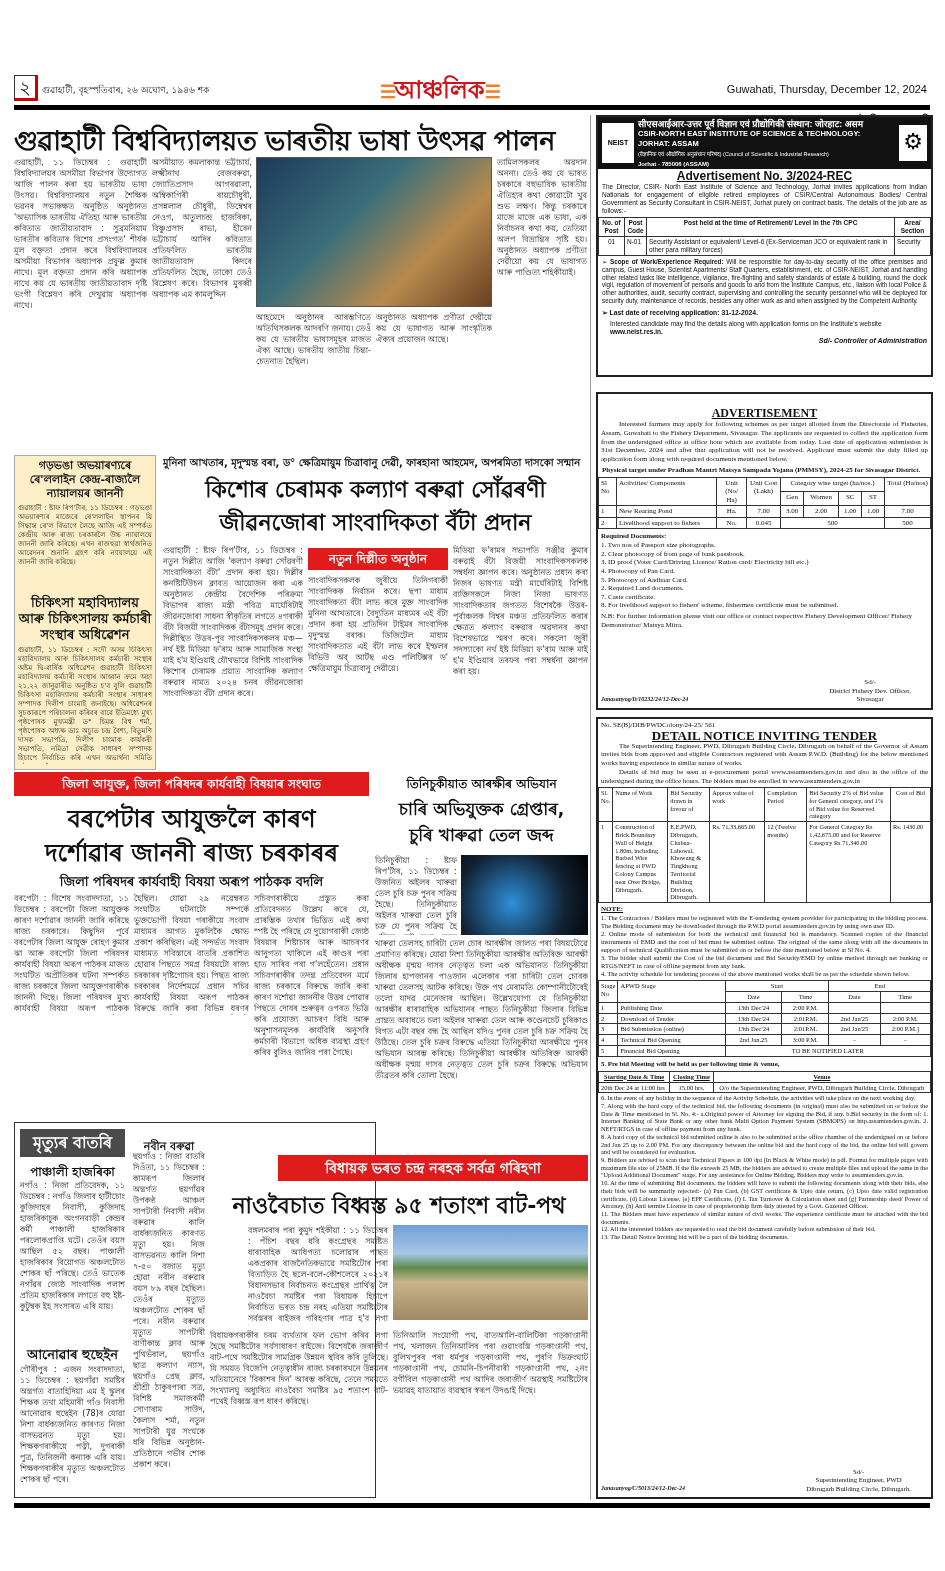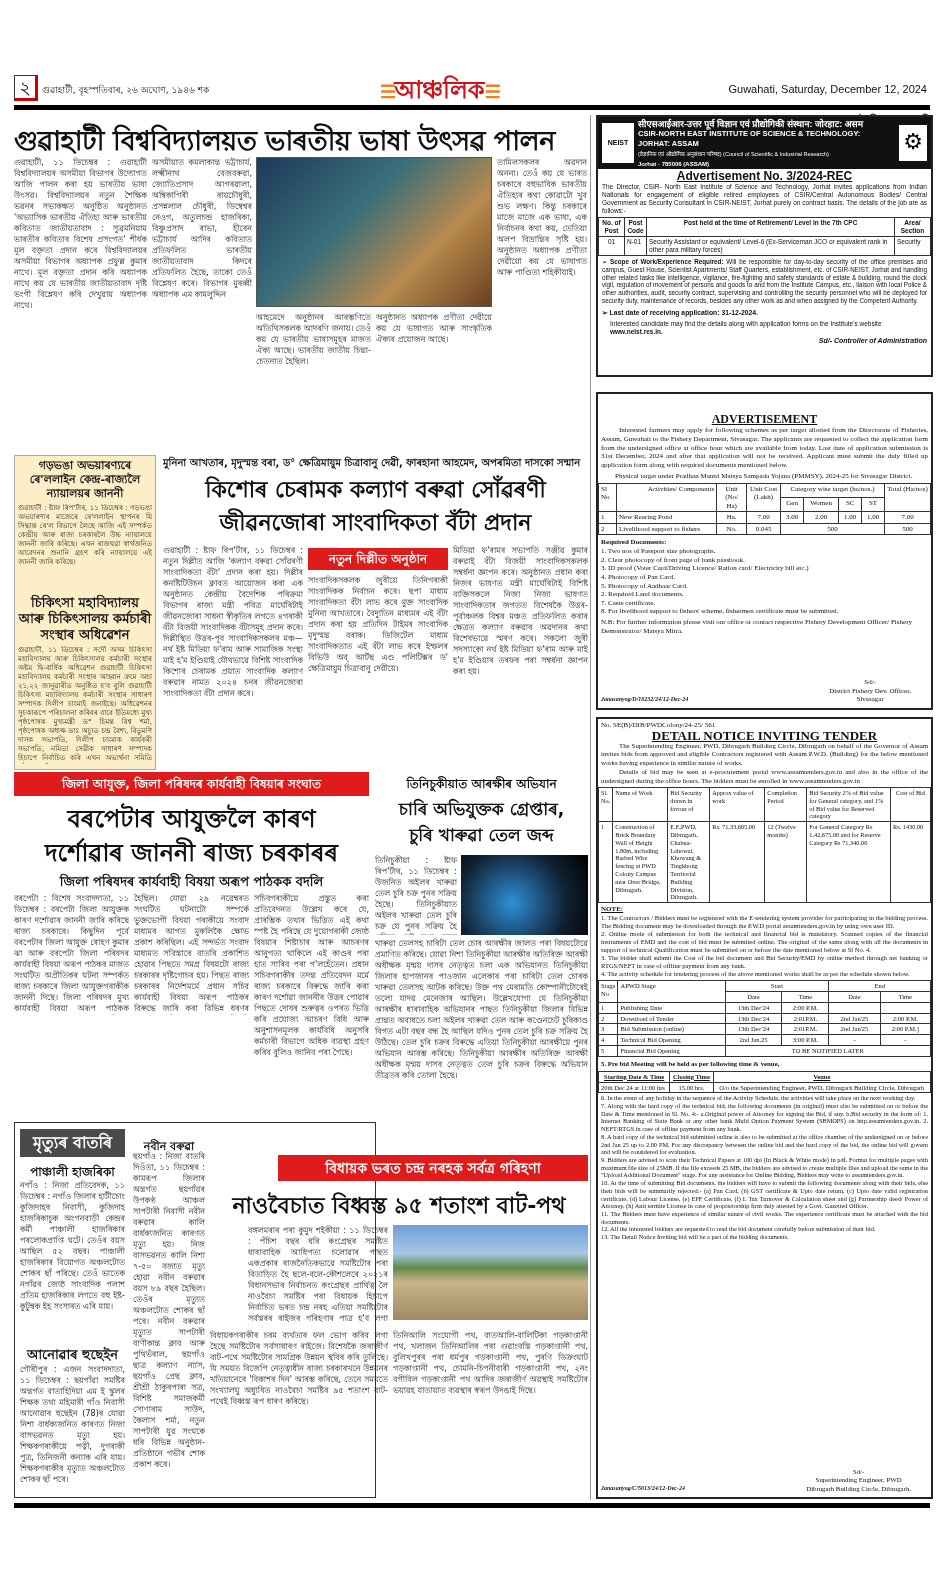--- a/index.html
+++ b/index.html
@@ -29,21 +29,21 @@
 .vr{width:1px;background:#999}
 .bottom-rule{left:14px;top:1503px;width:916px;height:5px;background:#000}
 </style>
 </head>
 <body>
 
 <div class="abs mast">
   <div class="abs pgnum">২</div>
   <div class="abs mast-date-as">গুৱাহাটী, বৃহস্পতিবাৰ, ২৬ অঘোণ, ১৯৪৬ শক</div>
   <div class="abs mast-logo"><span class="bars">☰</span><span>আঞ্চলিক</span><span class="bars">☰</span></div>
-  <div class="abs mast-date-en">Guwahati, Saturday, December 12, 2024</div>
+  <div class="abs mast-date-en">Guwahati, Thursday, December 12, 2024</div>
 </div>
 <div class="abs rule"></div>
 <div class="abs paper-name">দৈনিক জনমভূমি</div>
 
 <div class="abs hl1">গুৱাহাটী বিশ্ববিদ্যালয়ত ভাৰতীয় ভাষা উৎসৱ পালন</div>
 <div class="abs col-text" style="left:14px;top:157px;width:133px;height:290px">গুৱাহাটী, ১১ ডিচেম্বৰ : গুৱাহাটী বিশ্ববিদ্যালয়ৰ অসমীয়া বিভাগৰ উদ্যোগত আজি পালন কৰা হয় ভাৰতীয় ভাষা উৎসৱ। বিশ্ববিদ্যালয়ৰ নতুন শৈক্ষিক ভৱনৰ সভাকক্ষত অনুষ্ঠিত অনুষ্ঠানত 'অভ্যাসিক ভাৰতীয় ঐতিহ্য আৰু ভাৰতীয় কবিতাত জাতীয়তাবাদ : সুব্ৰমনিয়াম ভাৰতীৰ কবিতাৰ বিশেষ প্ৰসংগত' শীৰ্ষক মূল বক্তৃতা প্ৰদান কৰে বিশ্ববিদ্যালয়ৰ অসমীয়া বিভাগৰ অধ্যাপক প্ৰফুল্ল কুমাৰ নাথে। মূল বক্তৃতা প্ৰদান কৰি অধ্যাপক নাথে কয় যে ভাৰতীয় জাতীয়তাবাদ দৃষ্টি ভংগী বিশ্লেষণ কৰি দেখুৱায় অধ্যাপক নাথে।</div>
 <div class="abs col-text" style="left:152px;top:157px;width:100px;height:290px">অসমীয়াত কমলাকান্ত ভট্টাচাৰ্য, লক্ষ্মীনাথ বেজবৰুৱা, জ্যোতিপ্ৰসাদ আগৰৱালা, অম্বিকাগিৰী ৰায়চৌধুৰী, প্ৰসন্নলাল চৌধুৰী, ডিম্বেশ্বৰ নেওগ, অতুলচন্দ্ৰ হাজৰিকা, বিষ্ণুপ্ৰসাদ ৰাভা, হীৰেন ভট্টাচাৰ্য আদিৰ কবিতাত প্ৰতিফলিত ভাৰতীয় জাতীয়তাবাদ কিদৰে প্ৰতিফলিত হৈছে, তাকো তেওঁ বিশ্লেষণ কৰে। বিভাগৰ মুৰব্বী অধ্যাপক এম কামলুদ্দিন</div>
 <div class="abs photo" style="left:256px;top:157px;width:236px;height:150px"></div>
 <div class="abs col-text" style="left:256px;top:312px;width:115px;height:135px">আহমেদে অনুষ্ঠানৰ আৰম্ভণিতে অতিথিসকলক আদৰণি জনায়। তেওঁ কয় যে ভাৰতীয় ভাষাসমূহৰ মাজত ঐক্য আছে। ভাৰতীয় জাতীয় চিন্তা-চেতনাত হৈছিল।</div>
 <div class="abs col-text" style="left:376px;top:312px;width:116px;height:135px">অনুষ্ঠানত অধ্যাপক প্ৰণীতা দেৱীয়ে কয় যে ভাষাগত আৰু সাংস্কৃতিক ঐক্যৰ প্ৰয়োজন আছে।</div>
@@ -129,28 +129,28 @@
     </table>
   <div style="padding:2px 4px;font-size:6.3px;line-height:7.8px;text-align:justify">
     <span>➢ </span><b>Scope of Work/Experience Required:</b> <span>Will be responsible for day-to-day security of the office premises and campus, Guest House, Scientist Apartments/ Staff Quarters, establishment, etc. of CSIR-NEIST, Jorhat and handling other related tasks like intelligence, vigilance, fire-fighting and safety standards of estate &amp; building, round the clock vigil, regulation of movement of persons and goods to and from the Institute Campus, etc., liaison with local Police &amp; other authorities, audit, security contract, supervising and controlling the security personnel who will be deployed for security duty, maintenance of records, besides any other work as and when assigned by the Competent Authority.</span>
   </div>
   <div style="padding:1px 4px;font-size:6.8px;font-weight:bold"><span>➢ </span><span>Last date of receiving application: 31-12-2024.</span></div>
   <div style="padding:1px 4px 0 12px;font-size:6.5px;line-height:8px"><span>Interested candidate may find the details along with application forms on the Institute's website</span> <b>www.neist.res.in.</b></div>
   <div style="text-align:right;padding:0 4px;font-size:7px;font-weight:bold;font-style:italic">Sd/- Controller of Administration</div>
 </div>
 
 <div class="abs ad" style="left:596px;top:392px;width:337px;height:318px">
-  <div style="text-align:center;font-size:12px;font-weight:bold;text-decoration:underline;margin-top:20px">ADVERTISEMENT</div>
+  <div style="text-align:center;font-size:12px;font-weight:bold;text-decoration:underline;margin-top:14px">ADVERTISEMENT</div>
   <div style="padding:2px 3px;font-size:7px;line-height:8.8px;text-align:justify;text-indent:18px">Interested farmers may apply for following schemes as per target allotted from the Directorate of Fisheries, Assam, Guwahati to the Fishery Department, Sivasagar. The applicants are requested to collect the application form from the undersigned office at office hour which are available from today. Last date of application submission is 31st December, 2024 and after that application will not be received. Applicant must submit the duly filled up application form along with required documents mentioned below.</div>
-  <div style="padding:0 17px;font-size:7px;line-height:8.8px;font-weight:normal">Physical target under Pradhan Mantri Matsya Sampada Yojana (PMMSY), 2024-25 for Sivasagar District.</div>
+  <div style="padding:0 4px;font-size:7px;line-height:8.8px;font-weight:bold">Physical target under Pradhan Mantri Matsya Sampada Yojana (PMMSY), 2024-25 for Sivasagar District.</div>
   <table style="font-size:7px;line-height:8.5px;margin-top:2px">
     <tbody>
         <tr>
       <th rowspan="2" style="width:18px;text-align:left">Sl No</th>
-      <th rowspan="2" style="text-align:right">Activities/ Components</th>
+      <th rowspan="2" style="text-align:left">Activities/ Components</th>
       <th rowspan="2" style="width:30px">Unit (No/ Ha)</th>
       <th rowspan="2" style="width:34px">Unit Cost (Lakh)</th>
       <th colspan="4">Category wise target (ha/nos.)</th>
       <th rowspan="2" style="width:46px">Total (Ha/nos)</th>
     </tr>
     <tr>
       <th>Gen</th>
       <th>Women</th>
       <th>SC</th>
       <th>ST</th>

